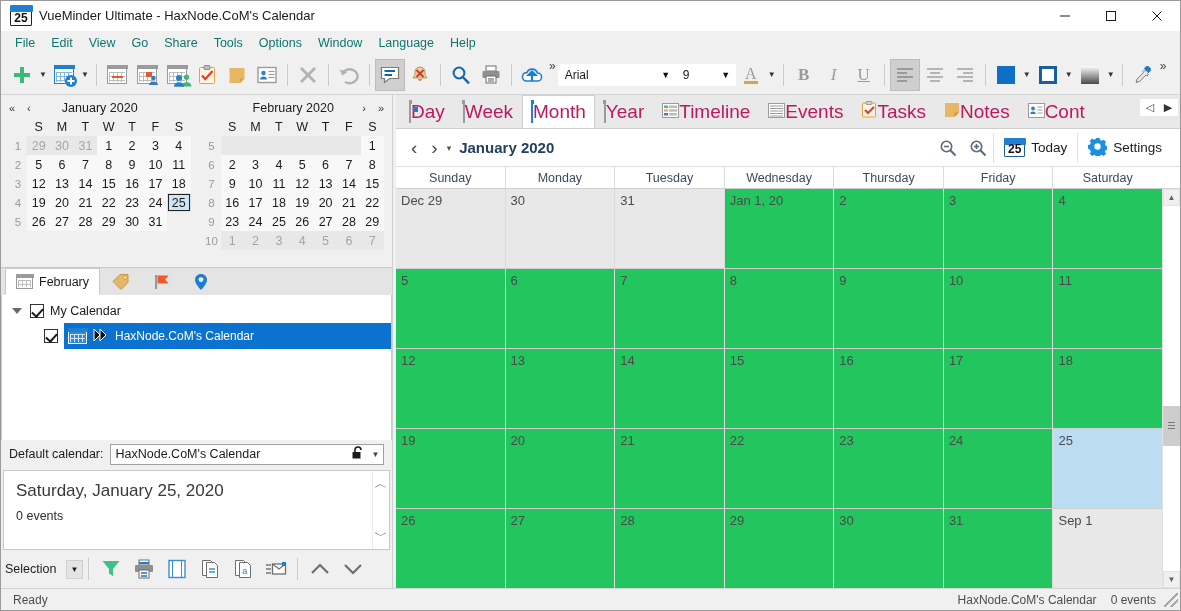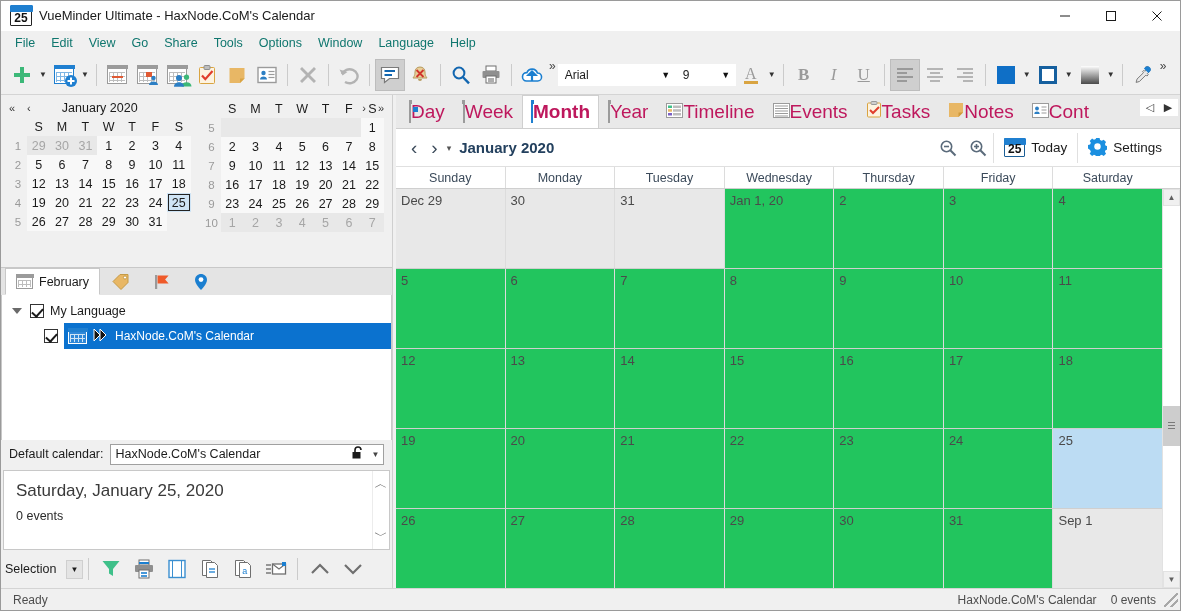--- a/index.html
+++ b/index.html
@@ -295,21 +295,21 @@
     position: relative;
   }
   .vtab {
     height: 33px; display: flex; align-items: center; gap: 0;
     padding: 0 8px; font-size: 19px; color: #be185d;
     border: 1px solid transparent; border-bottom: none;
     white-space: nowrap;
   }
   .vtab.active {
     background: #ffffff; border-color: #cfcfcf;
-    font-weight: bold;
+    font-weight: normal;
     margin-top: 44px;
   }
   .tabscroll {
     position: absolute; right: 2px; top: 4px;
     display: flex; gap: 2px; background: #ffffff;
     padding: 2px 2px;
   }
   .tabscroll span { font-size: 11px; color: #333; width: 16px; text-align:center;}
 
   .navrow {
@@ -745,20 +745,21 @@
                   <td class="d">28</td>
                   <td class="d">29</td>
                   <td class="d">30</td>
                   <td class="d">31</td>
                   <td class="empty"></td>
                 </tr>
               </tbody>
             </table>
         </div>
         <div class="mc">
+          <div class="mchead">February 2020</div>
           <table class="mcgrid">
               <tbody id="mc1">
                 <tr>
                   <th class="wk"></th>
                   <th>S</th>
                   <th>M</th>
                   <th>T</th>
                   <th>W</th>
                   <th>T</th>
                   <th>F</th>
@@ -861,21 +862,21 @@
                 <circle cx="8" cy="6.6" r="2.4" fill="#fff"></circle>
               </svg>
           </span>
         </div>
       </div>
 
       <div class="clistbox">
         <div class="crow">
           <span class="tri"></span>
           <span class="chk"></span>
-          <span class="lbl">My Language</span>
+          <span class="lbl">My Calendar</span>
         </div>
         <div style="display:flex;align-items:center;height:26px;padding-left:42px;gap:6px">
           <span class="chk"></span>
           <span style="display:flex;align-items:center;gap:6px;background:#0b72cf;color:#fff;height:26px;padding:0 6px 0 4px;flex:1 1 auto">
             <span class="gicon blue" style="width:19px;height:16px;border-color:#fff;background:#2f88d8">
                 <span class="gl" style="background:repeating-linear-gradient(to right,#cfe4f5 0 1px,transparent 1px 4px),repeating-linear-gradient(to bottom,#cfe4f5 0 1px,transparent 1px 4px)"></span>
               </span>
             <span>
               <svg width="16" height="14" viewBox="0 0 16 14">
                   <path d="M1 1l6 6-6 6z" fill="#111" stroke="#fff" stroke-width="1"></path>

